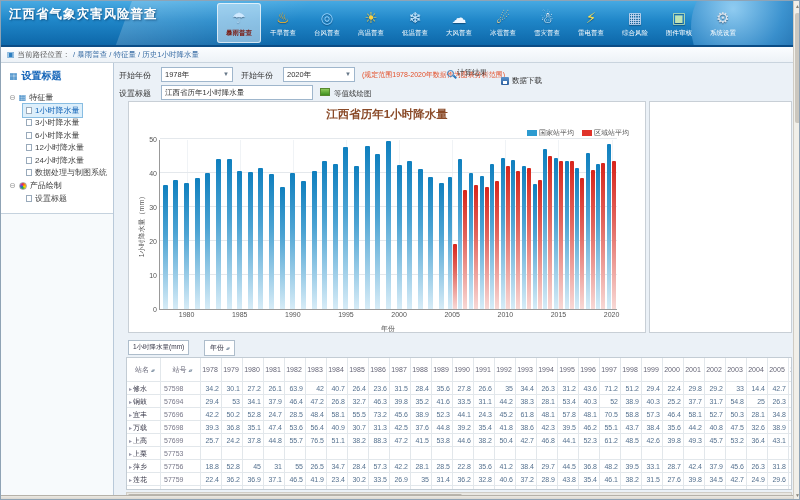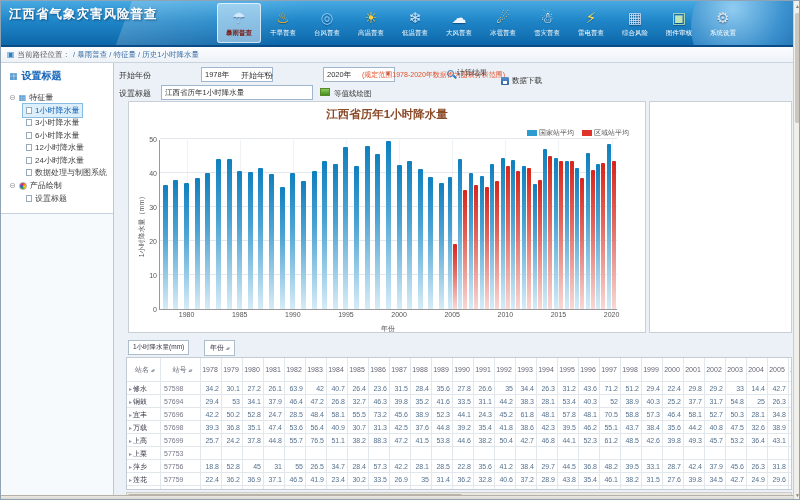--- a/index.html
+++ b/index.html
@@ -54,21 +54,21 @@
   .tree-child { display:flex; align-items:center; gap:3px; margin-left:22px; height:12.5px; font-size:8px; color:#444; cursor:pointer; white-space:nowrap; padding:0 3px; width:fit-content; }
   .tree-child.selected { background:#ddeffb; outline:1px solid #88bde2; color:#1565b8; }
   .doc-icon { display:inline-block; width:6px; height:7px; border:1px solid #9ab; background:#fff; }
   .side-divider { position:absolute; left:0; right:0; top:150px; border-top:1px solid #c5d2de; }
   .side-lower { position:absolute; left:0; right:0; top:151px; bottom:0; background:#f7fafc; }
 
   
   .content { position:absolute; left:113px; top:62px; width:679px; height:432px; background:#ebf1f7; }
   .f-label { position:absolute; font-size:8px; color:#333; }
   .select { position:absolute; height:15px; background:#fff; border:1px solid #9fb6cc; font-size:7.5px; color:#333;
-    line-height:13px; padding:0 3px; cursor:pointer;margin-left:40px; }
+    line-height:13px; padding:0 3px; cursor:pointer; }
   .select .arrow { float:right; color:#678; font-size:6px; line-height:13px; }
   .note { position:absolute; font-size:7px; color:#e4502a; }
   .btn-link { position:absolute; font-size:7.5px; color:#333; display:flex; align-items:center; gap:3px; cursor:pointer; }
   .icon-magnifier { width:7px; height:7px; border:1.5px solid #2b7bc0; border-radius:50%; position:relative; display:inline-block; }
   .icon-magnifier:after { content:""; position:absolute; left:5px; top:5px; width:4px; height:1.5px; background:#2b7bc0; transform:rotate(45deg); }
   .icon-disk { width:8px; height:8px; background:linear-gradient(180deg,#5a92cc,#2d5f9e); border-radius:1px; position:relative; display:inline-block; }
   .icon-disk:after { content:""; position:absolute; left:2px; bottom:1px; width:4px; height:3px; background:#fff; }
   .text-input { position:absolute; height:15px; background:#fff; border:1px solid #9fb6cc; font-size:7.5px; color:#333; padding:0 3px; font-family:inherit; }
   .icon-img { position:absolute; width:10px; height:8px; background:linear-gradient(180deg,#8ecb5a,#3f8f1f); border:1px solid #57882e; }
 

